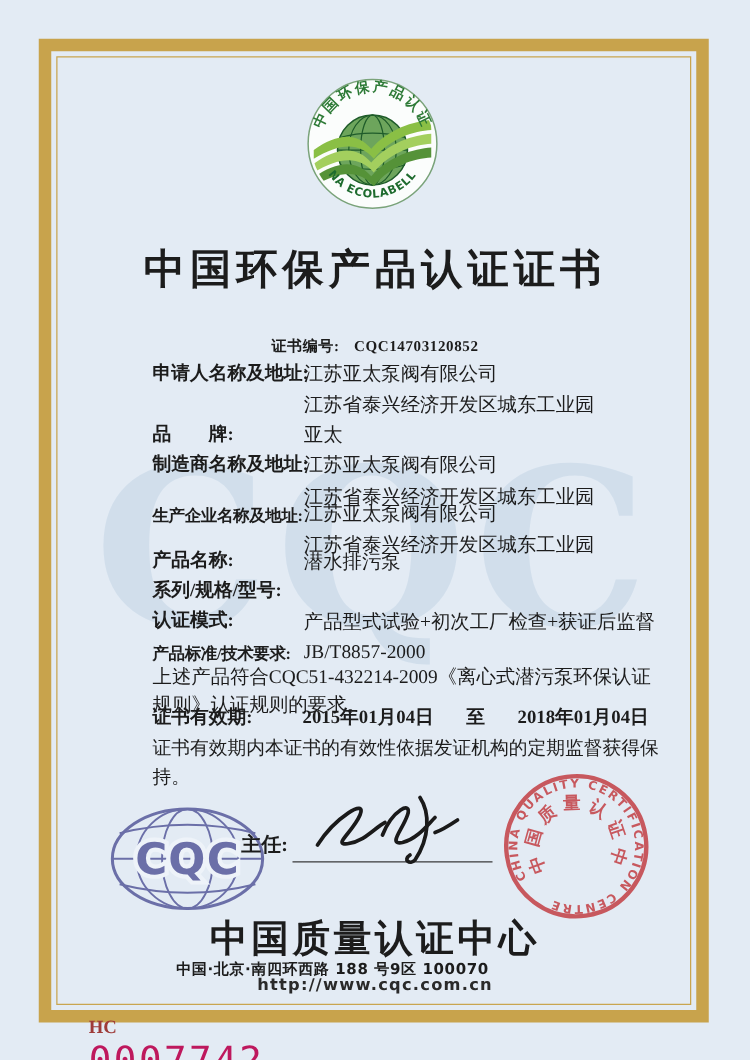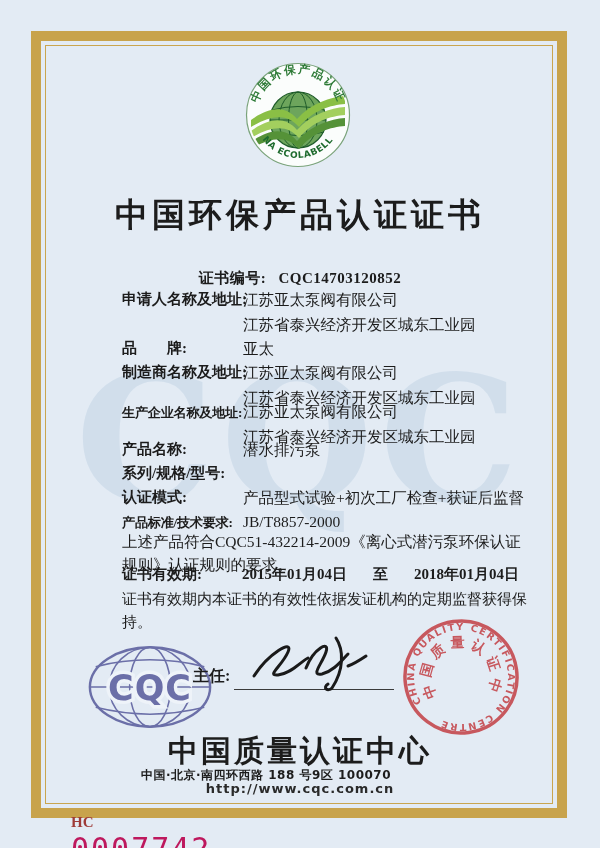--- a/index.html
+++ b/index.html
@@ -16,21 +16,21 @@
     border:1px solid #c9a54f;}
   
   .watermark{position:absolute;left:0;top:352px;width:600px;text-align:center;
     font-family:"DejaVu Serif", serif;font-weight:bold;font-size:175px;line-height:175px;
     letter-spacing:6px;color:#a9c2d9;opacity:0.30;user-select:none;pointer-events:none;}
   
   .eco-logo{position:absolute;left:245px;top:62px;width:106px;height:106px;}
   .title{position:absolute;left:0;top:193px;width:600px;text-align:center;
     font-size:33px;font-weight:bold;letter-spacing:4px;}
   .certno{position:absolute;left:0;top:269px;width:600px;text-align:center;
-    font-size:15px;font-weight:bold;letter-spacing:0.5px;}
+    font-size:12px;font-weight:bold;letter-spacing:0.5px;}
   
   .f-row{position:absolute;left:122px;width:410px;display:flex;
     font-size:15px;line-height:25px;}
   .f-label{width:121px;flex:none;font-weight:bold;white-space:nowrap;}
   .f-label.tight{font-size:13.2px;letter-spacing:-0.3px;line-height:27px;}
   .f-value{flex:1;font-size:15.5px;font-family:Liberation Serif, serif;}
   .f-value.small{font-size:13px;line-height:27px;}
   .para{position:absolute;left:122px;width:412px;font-size:15.5px;font-weight:normal;
     line-height:23px;}
   .validity{position:absolute;left:122px;width:420px;display:flex;font-size:15px;

